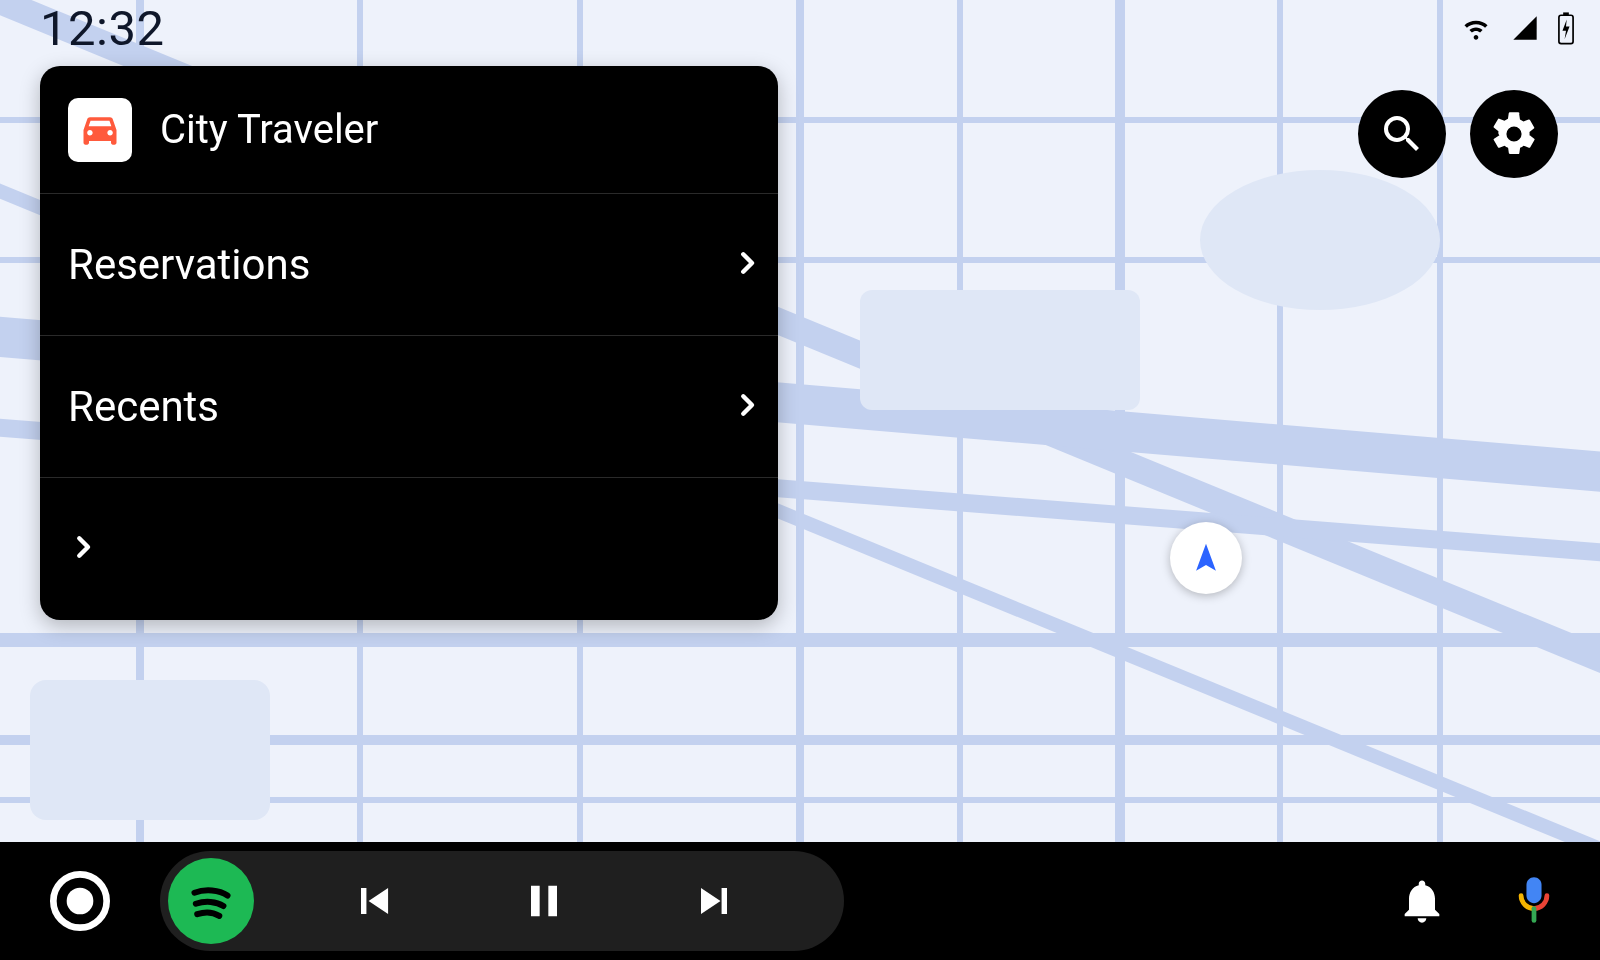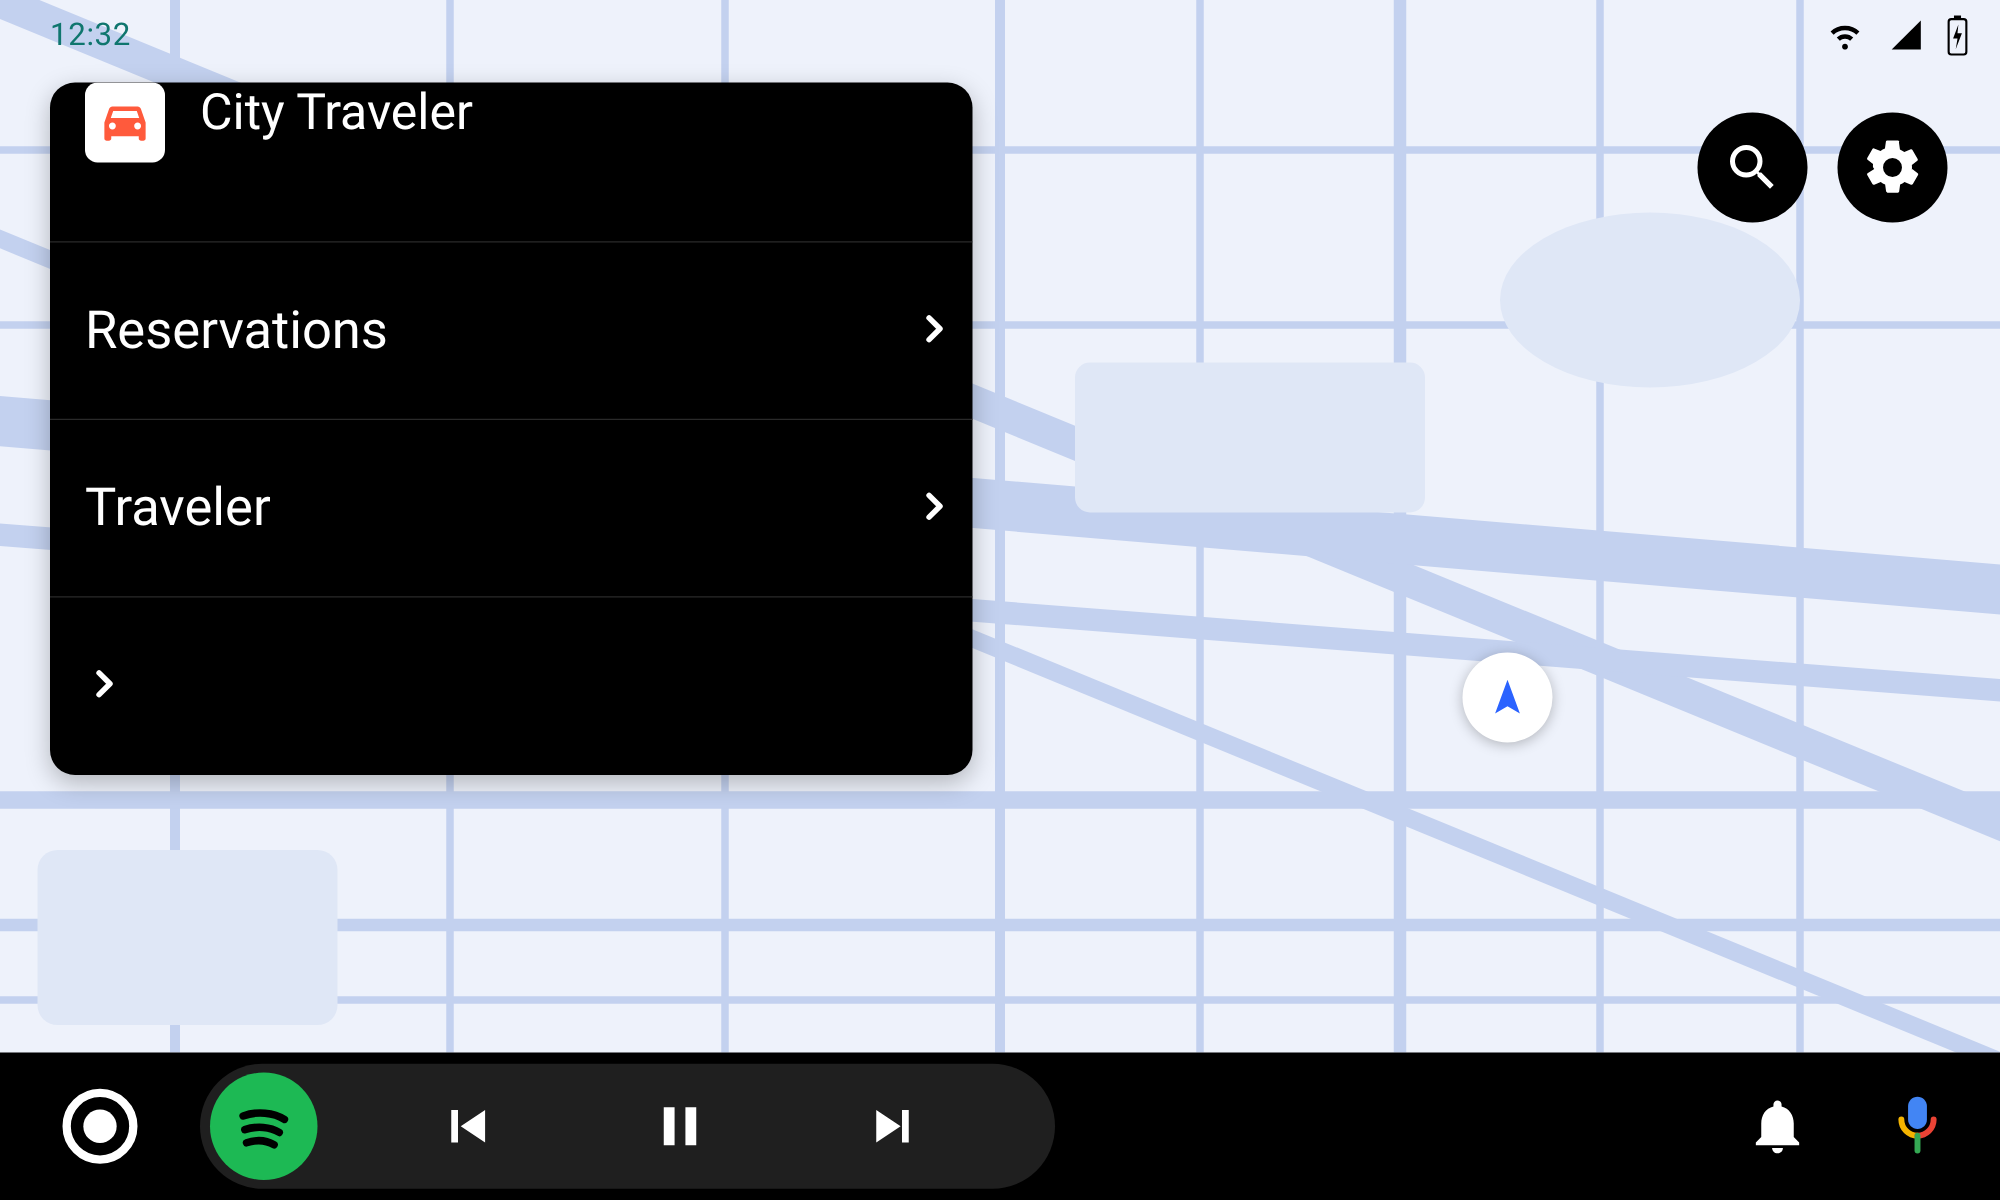--- a/index.html
+++ b/index.html
@@ -24,37 +24,38 @@
   
   .status-bar {
     position: absolute;
     top: 0; left: 0; right: 0;
     height: 56px;
     display: flex;
     align-items: center;
     justify-content: space-between;
     padding: 0 24px 0 40px;
   }
-  .status-time { font-size: 25px; color: #0f766e; font-weight: 400; letter-spacing: 0.5px; }
+  .status-time { font-size: 49px; color: #0f172a; font-weight: 400; letter-spacing: 0.5px; }
   .status-icons { display: flex; align-items: center; gap: 14px; }
   .status-icons svg { display: block; }
   
   
   .panel {
     position: absolute;
     top: 66px;
     left: 40px;
     width: 738px;
     background: #000;
     border-radius: 20px;
     overflow: hidden;
     box-shadow: 0 6px 20px rgba(0,0,0,0.25);
   }
   .panel-header {
     display: flex;
+    align-items: center;
     height: 128px;
     padding: 0 28px;
     gap: 28px;
     border-bottom: 1px solid #2a2a2a;
   }
   .app-icon {
     width: 64px; height: 64px;
     background: #fff;
     border-radius: 10px;
     display: flex; align-items: center; justify-content: center;
@@ -216,21 +217,21 @@
     </div>
     <div class="menu-item">
       <span class="menu-label">Reservations</span>
       <span class="chev">
         <svg width="30" height="30" viewBox="0 0 24 24" fill="none" stroke="#fff" stroke-width="3.5" stroke-linecap="round" stroke-linejoin="round">
             <polyline points="9 5 16 12 9 19"></polyline>
           </svg>
       </span>
     </div>
     <div class="menu-item">
-      <span class="menu-label">Traveler</span>
+      <span class="menu-label">Recents</span>
       <span class="chev">
         <svg width="30" height="30" viewBox="0 0 24 24" fill="none" stroke="#fff" stroke-width="3.5" stroke-linecap="round" stroke-linejoin="round">
             <polyline points="9 5 16 12 9 19"></polyline>
           </svg>
       </span>
     </div>
     <div class="menu-item">
       <span class="chev">
         <svg width="30" height="30" viewBox="0 0 24 24" fill="none" stroke="#fff" stroke-width="3.5" stroke-linecap="round" stroke-linejoin="round">
             <polyline points="9 5 16 12 9 19"></polyline>

